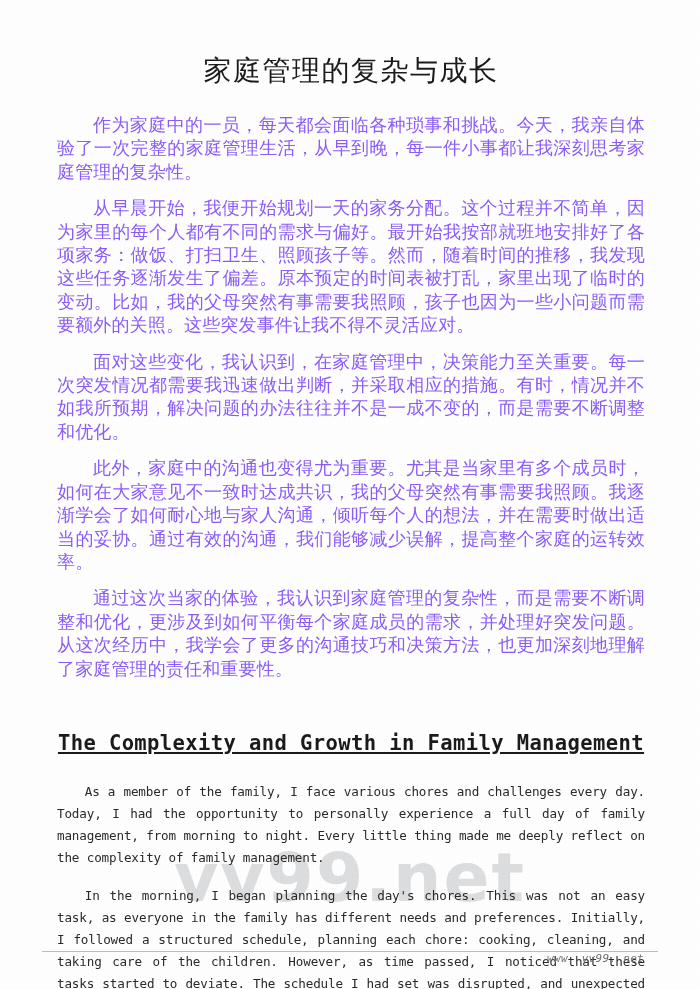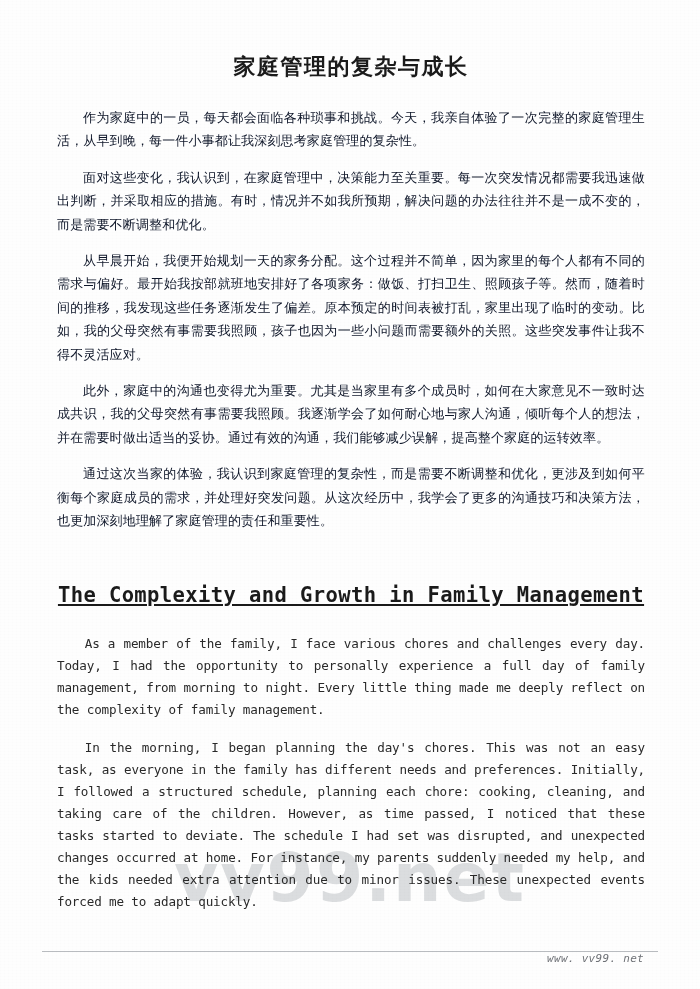--- a/index.html
+++ b/index.html
@@ -52,37 +52,37 @@
     user-select: none;
     white-space: nowrap;
   }
 
   
   .cn-title {
     margin: 0;
     padding-top: 52px;
     text-align: center;
     font-family: "Liberation Serif", "DejaVu Serif", serif;
-    font-weight: bold;
-    font-size: 22px;
+    font-weight: normal;
+    font-size: 28px;
     letter-spacing: 1.5px;
     color: #1b1b1b;
   }
   .cn-body {
     margin-top: 24px;
   }
   .cn-p {
     margin: 0 0 13px 0;
     text-align: justify;
     text-justify: inter-ideograph;
     text-indent: 2em;
     font-family: "Liberation Serif", "DejaVu Serif", serif;
-    font-size: 13px;
+    font-size: 18px;
     line-height: 23.4px;
-    color: #0f172a;
+    color: #8b5cf6;
     letter-spacing: 0.15px;
   }
 
   
   .en-title {
     margin: 0;
     padding-top: 37px;
     text-align: center;
     font-family: "DejaVu Sans Mono", "Liberation Mono", monospace;
     font-weight: bold;
@@ -137,22 +137,22 @@
   <div class="page-grain"></div>
 
   <div class="watermark">vv99.net</div>
 
   <div class="content">
 
     <h1 class="cn-title">家庭管理的复杂与成长</h1>
 
     <div class="cn-body">
       <p class="cn-p">作为家庭中的一员，每天都会面临各种琐事和挑战。今天，我亲自体验了一次完整的家庭管理生活，从早到晚，每一件小事都让我深刻思考家庭管理的复杂性。</p>
+      <p class="cn-p">从早晨开始，我便开始规划一天的家务分配。这个过程并不简单，因为家里的每个人都有不同的需求与偏好。最开始我按部就班地安排好了各项家务：做饭、打扫卫生、照顾孩子等。然而，随着时间的推移，我发现这些任务逐渐发生了偏差。原本预定的时间表被打乱，家里出现了临时的变动。比如，我的父母突然有事需要我照顾，孩子也因为一些小问题而需要额外的关照。这些突发事件让我不得不灵活应对。</p>
       <p class="cn-p">面对这些变化，我认识到，在家庭管理中，决策能力至关重要。每一次突发情况都需要我迅速做出判断，并采取相应的措施。有时，情况并不如我所预期，解决问题的办法往往并不是一成不变的，而是需要不断调整和优化。</p>
-      <p class="cn-p">从早晨开始，我便开始规划一天的家务分配。这个过程并不简单，因为家里的每个人都有不同的需求与偏好。最开始我按部就班地安排好了各项家务：做饭、打扫卫生、照顾孩子等。然而，随着时间的推移，我发现这些任务逐渐发生了偏差。原本预定的时间表被打乱，家里出现了临时的变动。比如，我的父母突然有事需要我照顾，孩子也因为一些小问题而需要额外的关照。这些突发事件让我不得不灵活应对。</p>
       <p class="cn-p">此外，家庭中的沟通也变得尤为重要。尤其是当家里有多个成员时，如何在大家意见不一致时达成共识，我的父母突然有事需要我照顾。我逐渐学会了如何耐心地与家人沟通，倾听每个人的想法，并在需要时做出适当的妥协。通过有效的沟通，我们能够减少误解，提高整个家庭的运转效率。</p>
       <p class="cn-p">通过这次当家的体验，我认识到家庭管理的复杂性，而是需要不断调整和优化，更涉及到如何平衡每个家庭成员的需求，并处理好突发问题。从这次经历中，我学会了更多的沟通技巧和决策方法，也更加深刻地理解了家庭管理的责任和重要性。</p>
     </div>
 
     <h2 class="en-title">The Complexity and Growth in Family Management</h2>
 
     <div class="en-body">
       <p class="en-p">As a member of the family, I face various chores and challenges every day. Today, I had the opportunity to personally experience a full day of family management, from morning to night. Every little thing made me deeply reflect on the complexity of family management.</p>
       <p class="en-p">In the morning, I began planning the day's chores. This was not an easy task, as everyone in the family has different needs and preferences. Initially, I followed a structured schedule, planning each chore: cooking, cleaning, and taking care of the children. However, as time passed, I noticed that these tasks started to deviate. The schedule I had set was disrupted, and unexpected changes occurred at home. For instance, my parents suddenly needed my help, and the kids needed extra attention due to minor issues. These unexpected events forced me to adapt quickly.</p>
 

